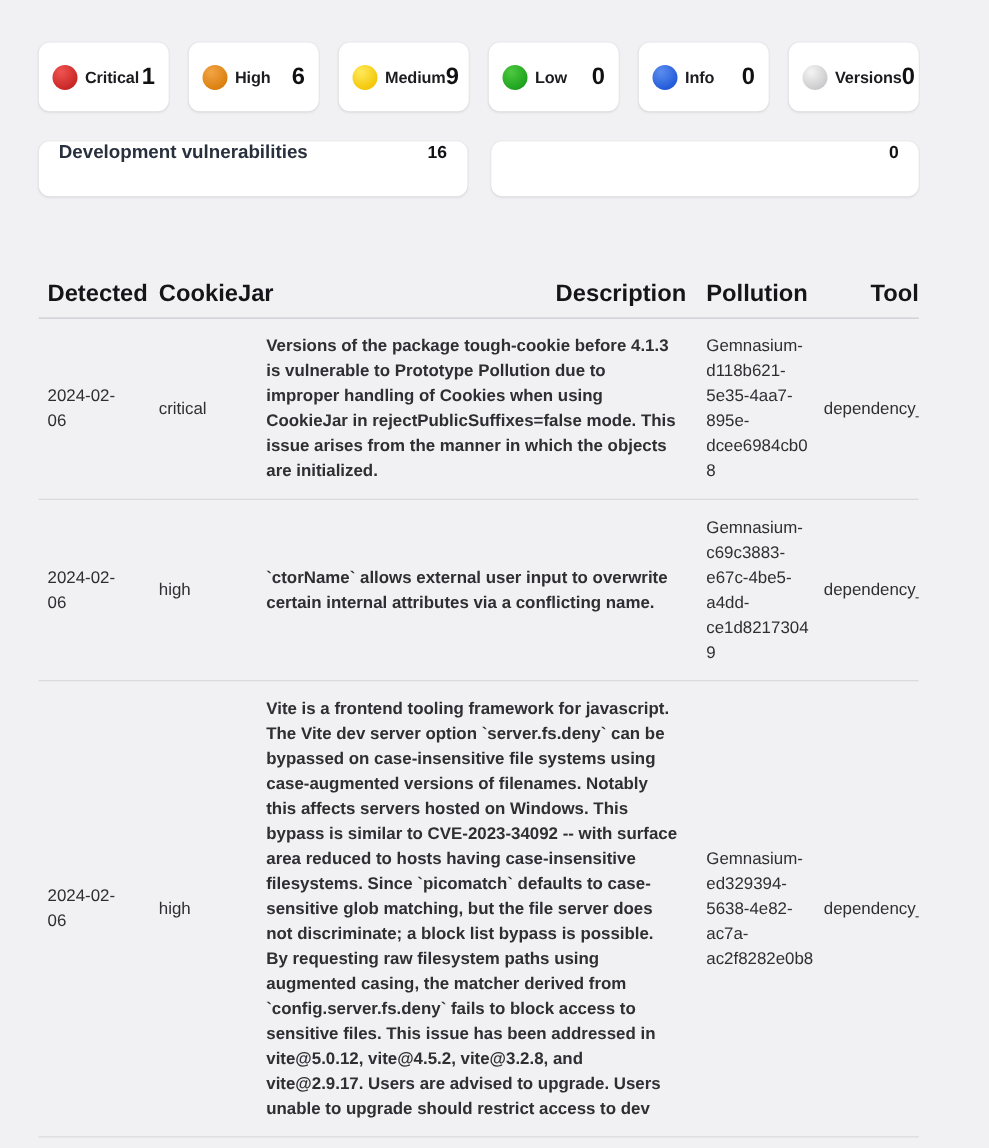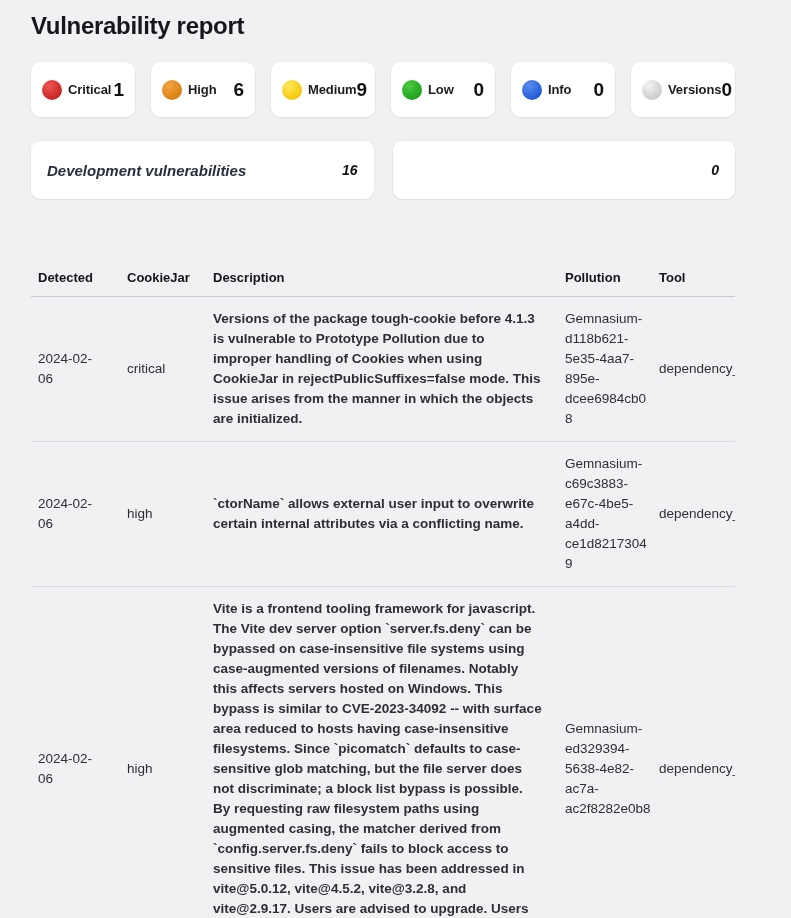--- a/index.html
+++ b/index.html
@@ -67,28 +67,27 @@
   }
   
   .summary-row {
     display: flex;
     gap: 19px;
     margin-top: 24px;
   }
   .summary-card {
     box-sizing: border-box;
     flex: 1;
-    height: 58px;
+    height: 44px;
     background: #ffffff;
     border-radius: 9px;
     box-shadow: 0 1px 2px rgba(0,0,0,0.07), 0 0 0 1px rgba(0,0,0,0.02);
     display: flex;
-    align-items: center;
+    align-items: flex-start;
     padding: 0 16px;
-    font-style: italic;
   }
   .summary-label {
     font-size: 15px;
     font-weight: 600;
     color: #28303d;
   }
   .summary-count {
     margin-left: auto;
     font-size: 14px;
     font-weight: 700;
@@ -97,22 +96,22 @@
   
   table.vuln-table {
     margin-top: 61px;
     border-collapse: collapse;
     table-layout: fixed;
     width: 704px;
     font-size: 13.5px;
     line-height: 20px;
   }
   .vuln-table th {
-    text-align: left;
-    font-size: 13px;
+    text-align: right;
+    font-size: 19px;
     font-weight: 700;
     color: #151519;
     padding: 8px 8px;
     border-bottom: 1px solid #c9c9cf;
   }
   .vuln-table td {
     vertical-align: middle;
     padding: 12px 8px;
     border-bottom: 1px solid #d9d9de;
     color: #2e2e33;
@@ -126,21 +125,20 @@
     overflow: hidden;
   }
   tr.row-1 { height: 139px; }
   tr.row-2 { height: 137px; }
 </style>
 </head>
 <body>
 
 <div class="container">
 
-  <h1 class="page-title">Vulnerability report</h1>
 
   <div class="sev-row">
     <div class="sev-card">
       <span class="dot" style="background: radial-gradient(circle at 35% 28%, rgb(239, 83, 80), rgb(196, 34, 34) 80%);"></span>
       <span class="sev-label">Critical</span>
       <span class="sev-count">1</span>
     </div>
     <div class="sev-card">
       <span class="dot" style="background: radial-gradient(circle at 35% 28%, rgb(242, 164, 69), rgb(216, 124, 10) 80%);"></span>
       <span class="sev-label">High</span>

